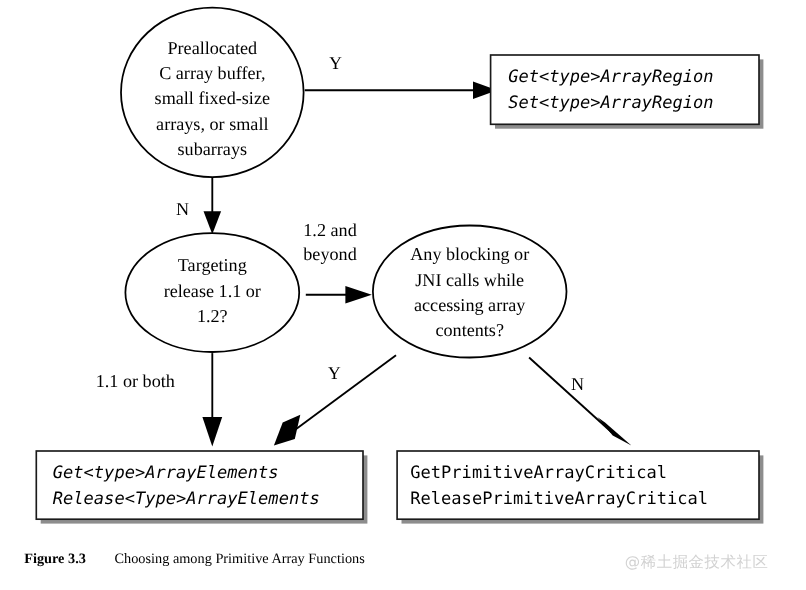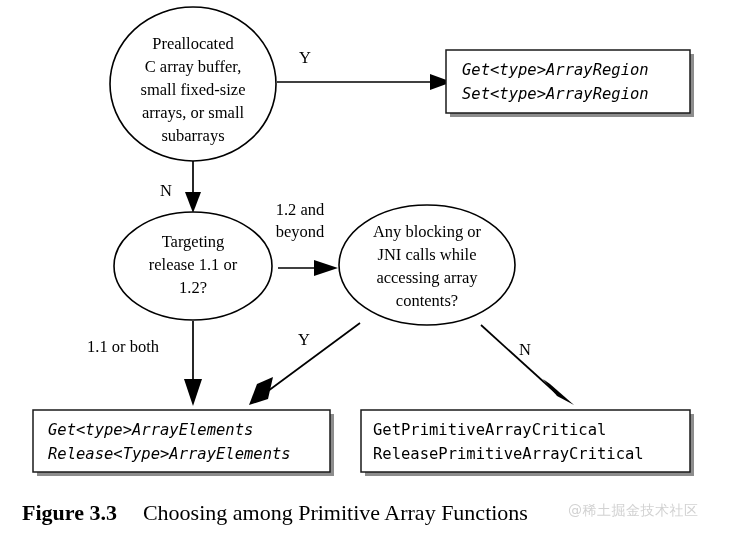--- a/index.html
+++ b/index.html
@@ -67,21 +67,21 @@
     dominant-baseline: middle;
   }
   .code-text.italic {
     font-style: italic;
   }
   .caption {
     position: absolute;
     left: 22px;
     top: 500px;
     font-family: "Liberation Serif", serif;
-    font-size: 22px;
+    font-size: 13px;
     color: #000000;
     white-space: nowrap;
   }
   .caption-label {
     font-weight: bold;
   }
   .caption-text {
     margin-left: 26px;
   }
   .watermark {

